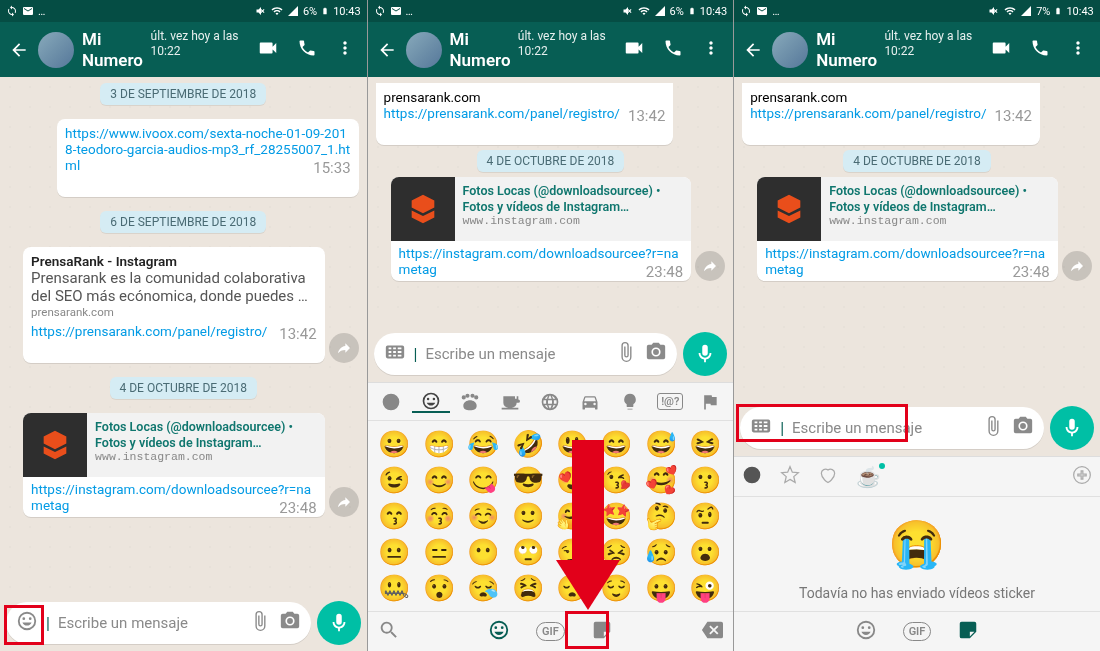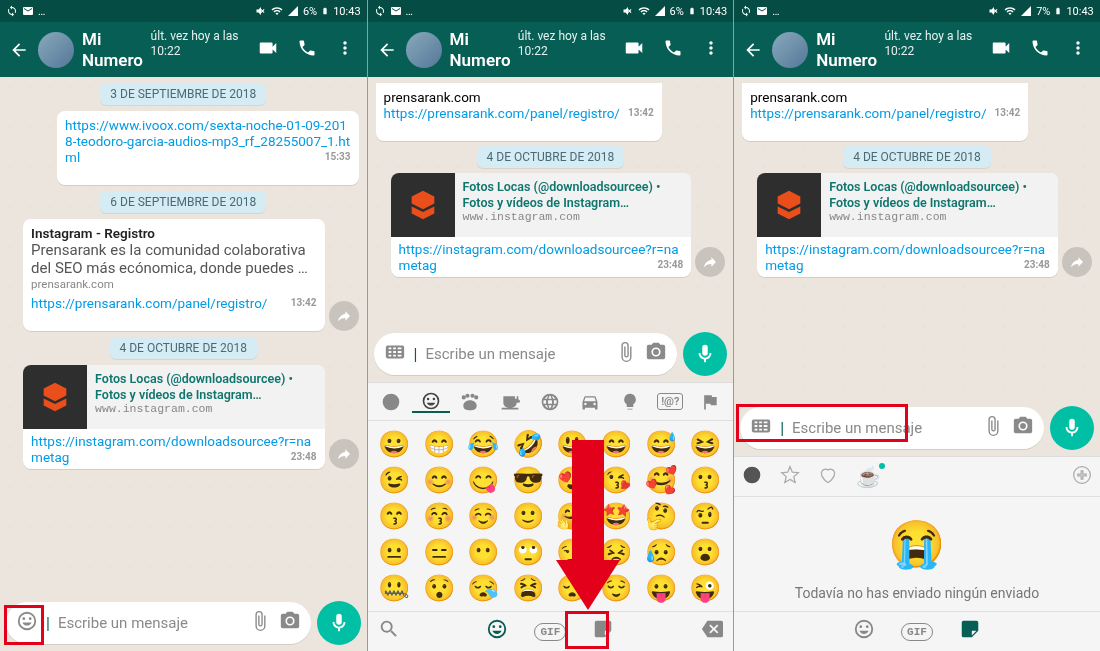--- a/index.html
+++ b/index.html
@@ -60,21 +60,21 @@
   
   .chat {
     flex:1;
     overflow:hidden;
     padding: 6px 8px;
     background: #ece5dd;
     background-image: radial-gradient(circle, rgba(0,0,0,.02) 1px, transparent 1px);
     background-size: 20px 20px;
     display:flex;
     flex-direction:column;
-    gap:6px;
+    gap:14px;
     font-size:13.5px;
   }
   .date-chip {
     align-self:center;
     background:#d5ecf4;
     color:#4a6b74;
     font-size:12px;
     padding:4px 10px;
     border-radius:6px;
     box-shadow:0 1px 0 rgba(0,0,0,.08);
@@ -82,21 +82,21 @@
   .bubble-row { display:flex; align-items:flex-end; gap:4px;justify-content:flex-end; }
   .bubble {
     background:#fff;
     border-radius:8px;
     padding:6px 8px 20px;
     max-width:86%;
     box-shadow:0 1px 0 rgba(0,0,0,.1);
     position:relative;
   }
   .bubble .link { color:#039be5; word-break:break-all; }
-  .bubble .time { font-size:10px; color:#999; float:right; margin-left:8px; margin-top:2px;font-weight:bold; }
+  .bubble .time { font-size:15px; color:#999; float:right; margin-left:8px; margin-top:2px; }
   .bubble.preview { padding:0; overflow:hidden; }
   .preview-card { display:flex; background:#f2f2f2; }
   .preview-thumb {
     width:64px; height:64px; flex-shrink:0;
     background:#2e2e2e; display:flex; align-items:center; justify-content:center;
   }
   .preview-thumb svg { width:34px; height:34px; }
   .preview-meta { padding:6px 8px; font-size:12.5px; line-height:1.25; }
   .preview-meta .pt { font-weight:600; color:#0f766e; }
   .preview-meta .pu { color:#888; font-size:11.5px;font-family:Liberation Mono, monospace; }
@@ -162,21 +162,21 @@
   .emoji-grid{
     display:grid;
     grid-template-columns:repeat(8,1fr);
     gap:6px;
     padding:8px;
     font-size:26px;
     text-align:center;
   }
   .bottom-switch{
     height:40px;display:flex;align-items:center;justify-content:space-between;
-    padding:0 10px;border-top:1px solid #e0e0e0;color:#888;font-family:Liberation Mono, monospace;
+    padding:0 10px;border-top:1px solid #e0e0e0;color:#888;
   }
   .bottom-switch .mid{display:flex;gap:26px;align-items:center;}
   .bottom-switch svg{width:22px;height:22px;fill:#888;}
   .bottom-switch .sel svg{fill:#075e54;}
 
   
   .sticker-tabs{
     display:flex;align-items:center;height:40px;padding:0 8px;gap:18px;
     border-bottom:1px solid #e0e0e0;color:#aaa;
   }
@@ -266,21 +266,21 @@
       <div class="bubble">
         <span class="link">https://www.ivoox.com/sexta-noche-01-09-2018-teodoro-garcia-audios-mp3_rf_28255007_1.html</span>
         <span class="time">15:33</span>
       </div>
     </div>
 
     <div class="date-chip">6 DE SEPTIEMBRE DE 2018</div>
 
     <div class="bubble-row">
       <div class="bubble rich">
-        <div class="head-t">Instagram - Registro</div>
+        <div class="head-t">PrensaRank - Instagram</div>
         <div class="head-d">Prensarank es la comunidad colaborativa del SEO más ecónomica, donde puedes …</div>
         <div class="head-u">prensarank.com</div>
         <span class="link">https://prensarank.com/panel/registro/</span>
         <span class="time">13:42</span>
       </div>
       <div class="share-btn">
         <svg viewBox="0 0 24 24">
             <path d="M14 9V5l7 7-7 7v-4.1c-5 0-8.5 1.6-11 5.1 1-5 4-10 11-11z"></path>
           </svg>
       </div>
@@ -683,21 +683,21 @@
       <span><svg viewBox="0 0 24 24">
             <path d="M12 21s-8-4.5-8-11a5 5 0 0 1 8-4 5 5 0 0 1 8 4c0 6.5-8 11-8 11z" fill="none" stroke="currentColor" stroke-width="1.5"></path>
           </svg></span>
       <span class="cup" style="font-size:20px;">☕</span>
       <span class="add"><svg viewBox="0 0 24 24">
             <path d="M12 2a10 10 0 1 0 0 20 10 10 0 0 0 0-20zm5 11h-4v4h-2v-4H7v-2h4V7h2v4h4v2z" fill="none" stroke="currentColor" stroke-width="1.5"></path>
           </svg></span>
     </div>
     <div class="sticker-body">
       <div class="st-img">😭</div>
-      <div>Todavía no has enviado ningún enviado</div>
+      <div>Todavía no has enviado vídeos sticker</div>
     </div>
     <div class="bottom-switch">
       <span></span>
       <div class="mid">
         <span><svg viewBox="0 0 24 24">
               <path d="M12 2a10 10 0 1 0 0 20 10 10 0 0 0 0-20zm0 18a8 8 0 1 1 0-16 8 8 0 0 1 0 16zM8.5 11A1.5 1.5 0 1 0 8.5 8a1.5 1.5 0 0 0 0 3zm7 0a1.5 1.5 0 1 0 0-3 1.5 1.5 0 0 0 0 3zM7 14c.7 2 2.7 3.5 5 3.5s4.3-1.5 5-3.5H7z"></path>
             </svg></span>
         <span style="font-size:11px;font-weight:600;border:1.5px solid #888;padding:2px 5px;border-radius:10px;">GIF</span>
         <span class="sel"><svg viewBox="0 0 24 24" fill="#075e54">
               <path d="M19 3H5a2 2 0 0 0-2 2v14a2 2 0 0 0 2 2h9l7-7V5a2 2 0 0 0-2-2zm-5 16v-5h5l-5 5z"></path>

